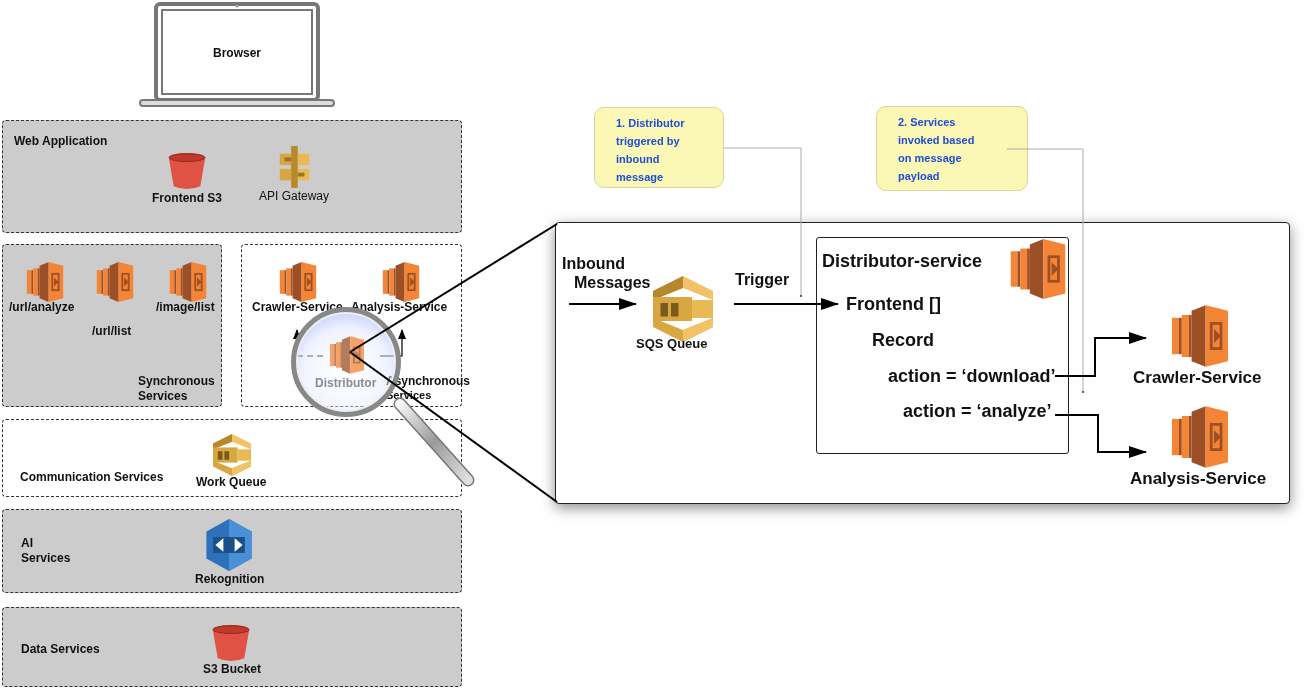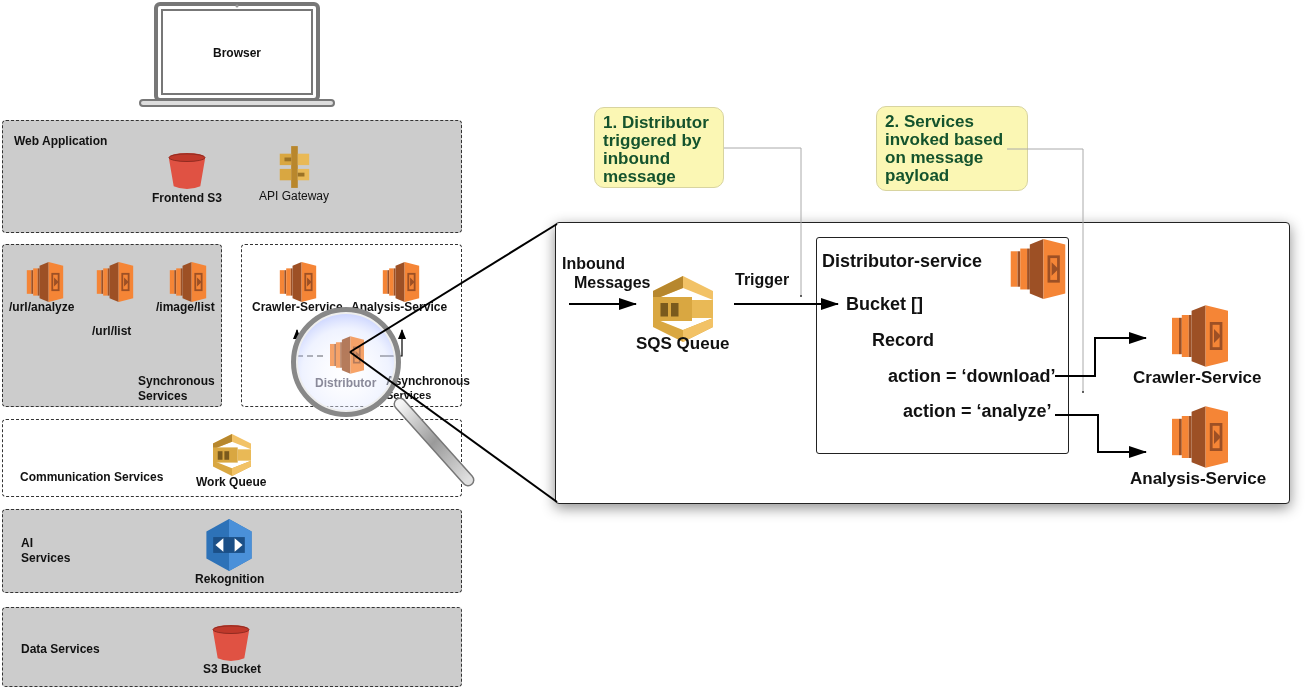--- a/index.html
+++ b/index.html
@@ -6,21 +6,21 @@
   body { width:1311px; height:689px; position:relative; overflow:hidden;
          font-family:"Liberation Sans", sans-serif; color:#111; }
   .abs { position:absolute; }
   .layer { position:absolute; border:1.5px dashed #333; border-radius:4px; box-sizing:border-box; }
   .layer.grey { background:#cccccc; }
   .layer.white { background:#ffffff; }
   .lbl { position:absolute; font-size:12px; font-weight:bold; line-height:14px; white-space:nowrap; }
   .lbl.reg { font-weight:normal; }
   .icon { position:absolute; }
   .callout { position:absolute; background:#fbf7b4; border:1px solid #d8d4a0; border-radius:10px;
-             box-sizing:border-box; padding:6px 8px; font-size:17px; font-weight:bold; color:#14532d; line-height:18px; }
+             box-sizing:border-box; padding:6px 21px; font-size:11px; font-weight:bold; color:#1d4ed8; line-height:18px; }
   .zoom-panel { position:absolute; left:555px; top:222px; width:735px; height:282px; background:#fff;
                 border:1.5px solid #222; border-radius:4px; box-sizing:border-box;
                 box-shadow: 0 4px 14px rgba(0,0,0,0.45); }
   .dist-box { position:absolute; left:816px; top:237px; width:253px; height:217px; border:1.2px solid #222;
               border-radius:3px; box-sizing:border-box; background:#fff; }
   .big { font-size:16px; font-weight:bold; line-height:19px; white-space:nowrap; position:absolute; }
   .mid { font-size:18px; font-weight:bold; line-height:18px; white-space:nowrap; position:absolute; }
   svg.overlay { position:absolute; left:0; top:0; pointer-events:none; }
 </style>
 </head>
@@ -174,28 +174,28 @@
 </div>
 
 <div class="zoom-panel"></div>
 <div class="dist-box"></div>
 
 <div class="big" style="left:562px;top:254px;">Inbound</div>
 <div class="big" style="left:562px;top:273px;margin-left:12px;">Messages</div>
 <svg class="icon" style="left:653px;top:276px" width="60" height="66">
     <use href="#sqs"></use>
   </svg>
-<div class="big" style="left:636px;top:334px;font-size:17px;">SQS Queue</div>
+<div class="big" style="left:636px;top:334px;font-size:13px;">SQS Queue</div>
 <div class="big" style="left:735px;top:270px;">Trigger</div>
 
 <div class="mid" style="left:822px;top:252px;">Distributor-service</div>
 <svg class="icon" style="left:1010px;top:239px" width="56" height="60">
     <use href="#lambda"></use>
   </svg>
-<div class="mid" style="left:846px;top:295px;">Bucket []</div>
+<div class="mid" style="left:846px;top:295px;">Frontend []</div>
 <div class="mid" style="left:872px;top:331px;">Record</div>
 <div class="mid" style="left:888px;top:367px;">action = ‘download’</div>
 <div class="mid" style="left:888px;top:402px;margin-left:15px;">action = ‘analyze’</div>
 
 <svg class="icon" style="left:1172px;top:305px" width="56" height="62">
     <use href="#lambda"></use>
   </svg>
 <div class="big" style="left:1133px;top:368px;font-size:17px;">Crawler-Service</div>
 <svg class="icon" style="left:1172px;top:406px" width="56" height="62">
     <use href="#lambda"></use>

